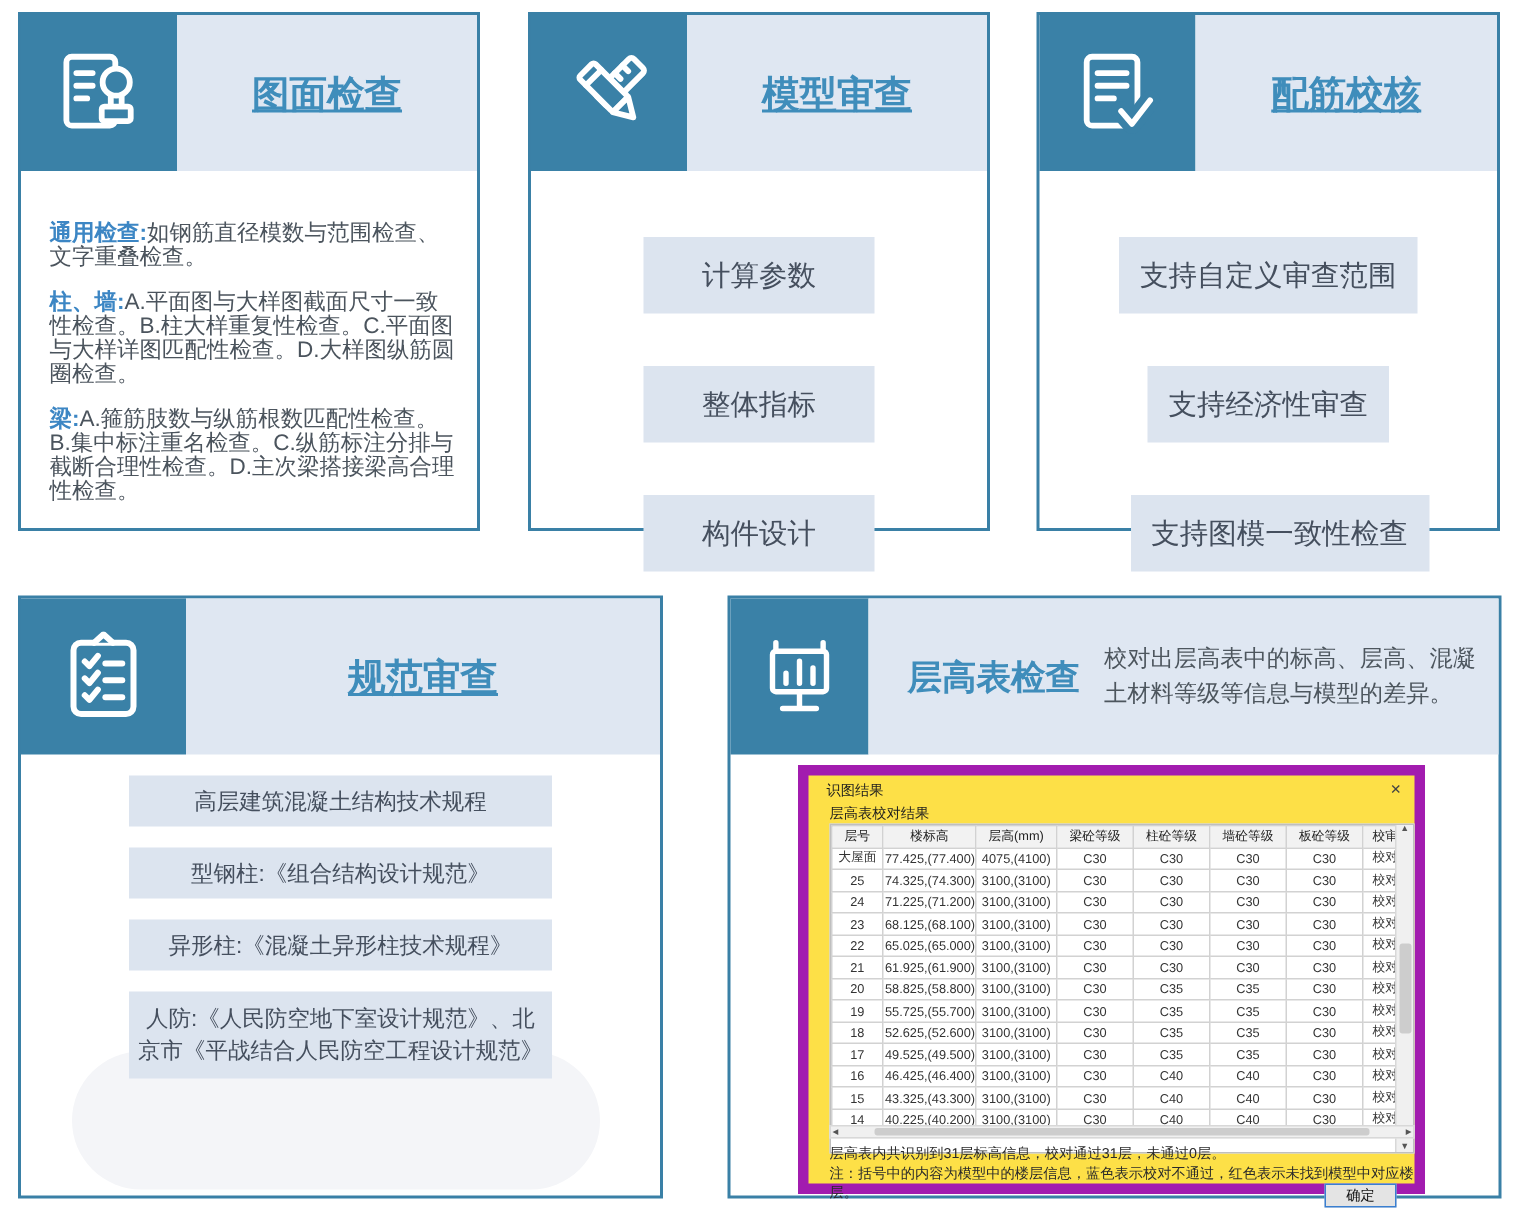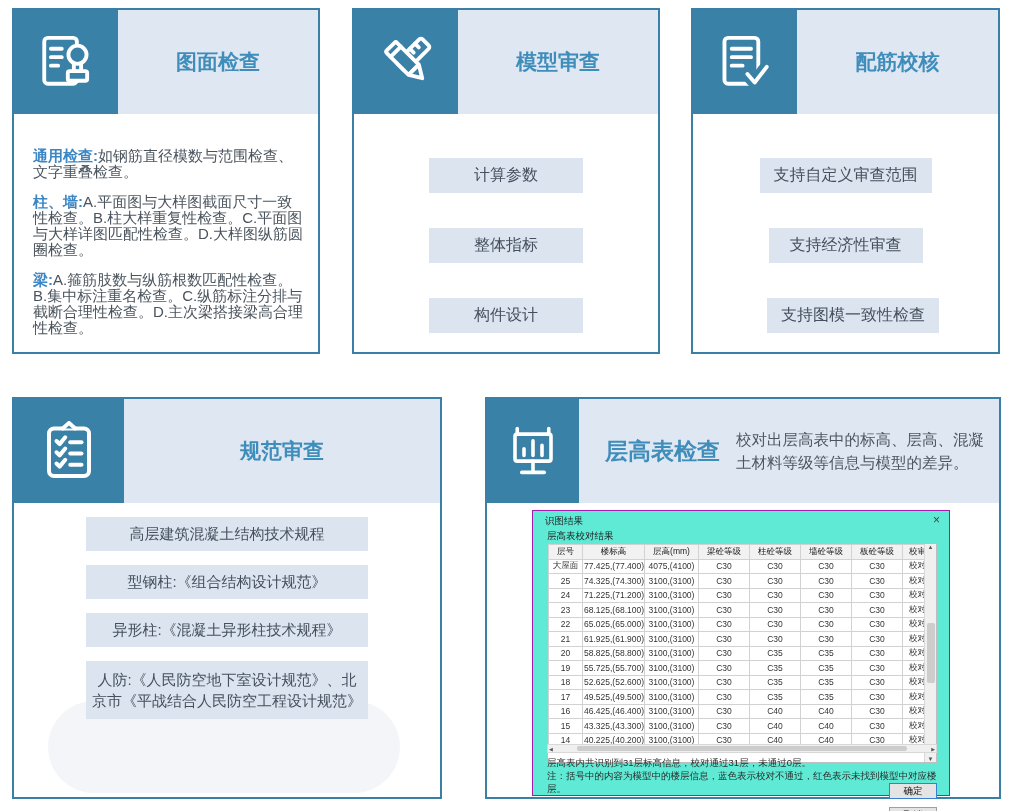--- a/index.html
+++ b/index.html
@@ -11,48 +11,48 @@
   .card {
     position:absolute; background:#fff; border:2px solid #3a80a6;
   }
   .card-head { display:flex; height:104px; }
   .icon-box {
     width:104px; height:104px; background:#3a81a7; flex:0 0 auto;
     display:flex; align-items:center; justify-content:center;
   }
   .icon-box svg { stroke:#fff; fill:none; stroke-width:3.2; stroke-linecap:round; stroke-linejoin:round; }
   .band { flex:1; background:#dfe7f2; display:flex; align-items:center; justify-content:center; }
-  .band h2 { font-size:21px; font-weight:bold; color:#3f8dbb; }
+  .band h2 { font-size:25px; font-weight:bold; color:#3f8dbb;text-decoration:underline; }
   
   .body1 { padding:34px 15px 0 19px; font-size:15px; line-height:16px; color:#4b545d; }
   .body1 p { margin-bottom:14px; }
   .body1 .lbl { color:#3c86c4; font-weight:bold; }
   
   .chip {
     background:#dce4ef; color:#454f5e; display:flex; align-items:center; justify-content:center;
     height:34px; font-size:15px; white-space:nowrap;
   }
   .btn-col { display:flex; flex-direction:column; align-items:center; padding-top:44px; gap:35px; }
-  .btn-col .chip { height:35px; font-size:16px; padding:0 14px; }
+  .btn-col .chip { height:51px; font-size:19px; padding:0 14px; }
   
   .blob { position:absolute; left:34px; top:302px; width:352px; height:92px; border-radius:46px; background:#f4f5f8; }
   .grid-small { display:flex; flex-wrap:wrap; justify-content:center; gap:14px 12px; width:320px; margin:16px auto 0; position:relative; }
   .grid-small .chip { padding:0 8px; }
   .grid-wide { display:flex; flex-direction:column; align-items:center; gap:14px; margin-top:14px; position:relative; }
   .grid-wide .chip { width:282px; text-align:center; }
   .grid-wide .chip:last-child { height:58px; line-height:21px; white-space:normal; padding:0 6px; }
   
   .head5 .icon-box { width:92px; }
   .band5 { flex:1; background:#dfe7f2; display:flex; align-items:center; gap:16px; padding-left:26px; }
   .band5 h2 { font-size:23px; font-weight:bold; color:#3f8dbb; flex:0 0 auto; }
   .band5 .desc { font-size:15.5px; line-height:23px; color:#4d565e; width:270px; }
   
   .dialog {
     position:absolute; left:45px; top:111px; width:418px; height:286px;
-    background:#5eead4; border:1px solid #a21caf; font-size:9.5px; color:#222;
+    background:#fde047; border:7px solid #a21caf; font-size:9.5px; color:#222;
   }
   .dlg-title { position:absolute; left:12px; top:4px; font-size:9.5px; color:#1d1d1d; }
   .dlg-close { position:absolute; right:9px; top:2px; font-size:12px; color:#444; cursor:default; }
   .dlg-group { position:absolute; left:14px; top:19px; font-size:9.5px; color:#1d1d1d; }
   .tbl-wrap { position:absolute; left:14px; top:32px; width:390px; height:220px; overflow:hidden; background:#fff; border:1px solid #bfbfbf; }
   table { border-collapse:collapse; table-layout:fixed; width:384px; }
   th,td {
     border:1px solid #d2d2d2; height:14.5px; font-size:8.5px; font-weight:normal;
     text-align:center; white-space:nowrap; overflow:hidden; color:#333; padding:0 1px;
   }

